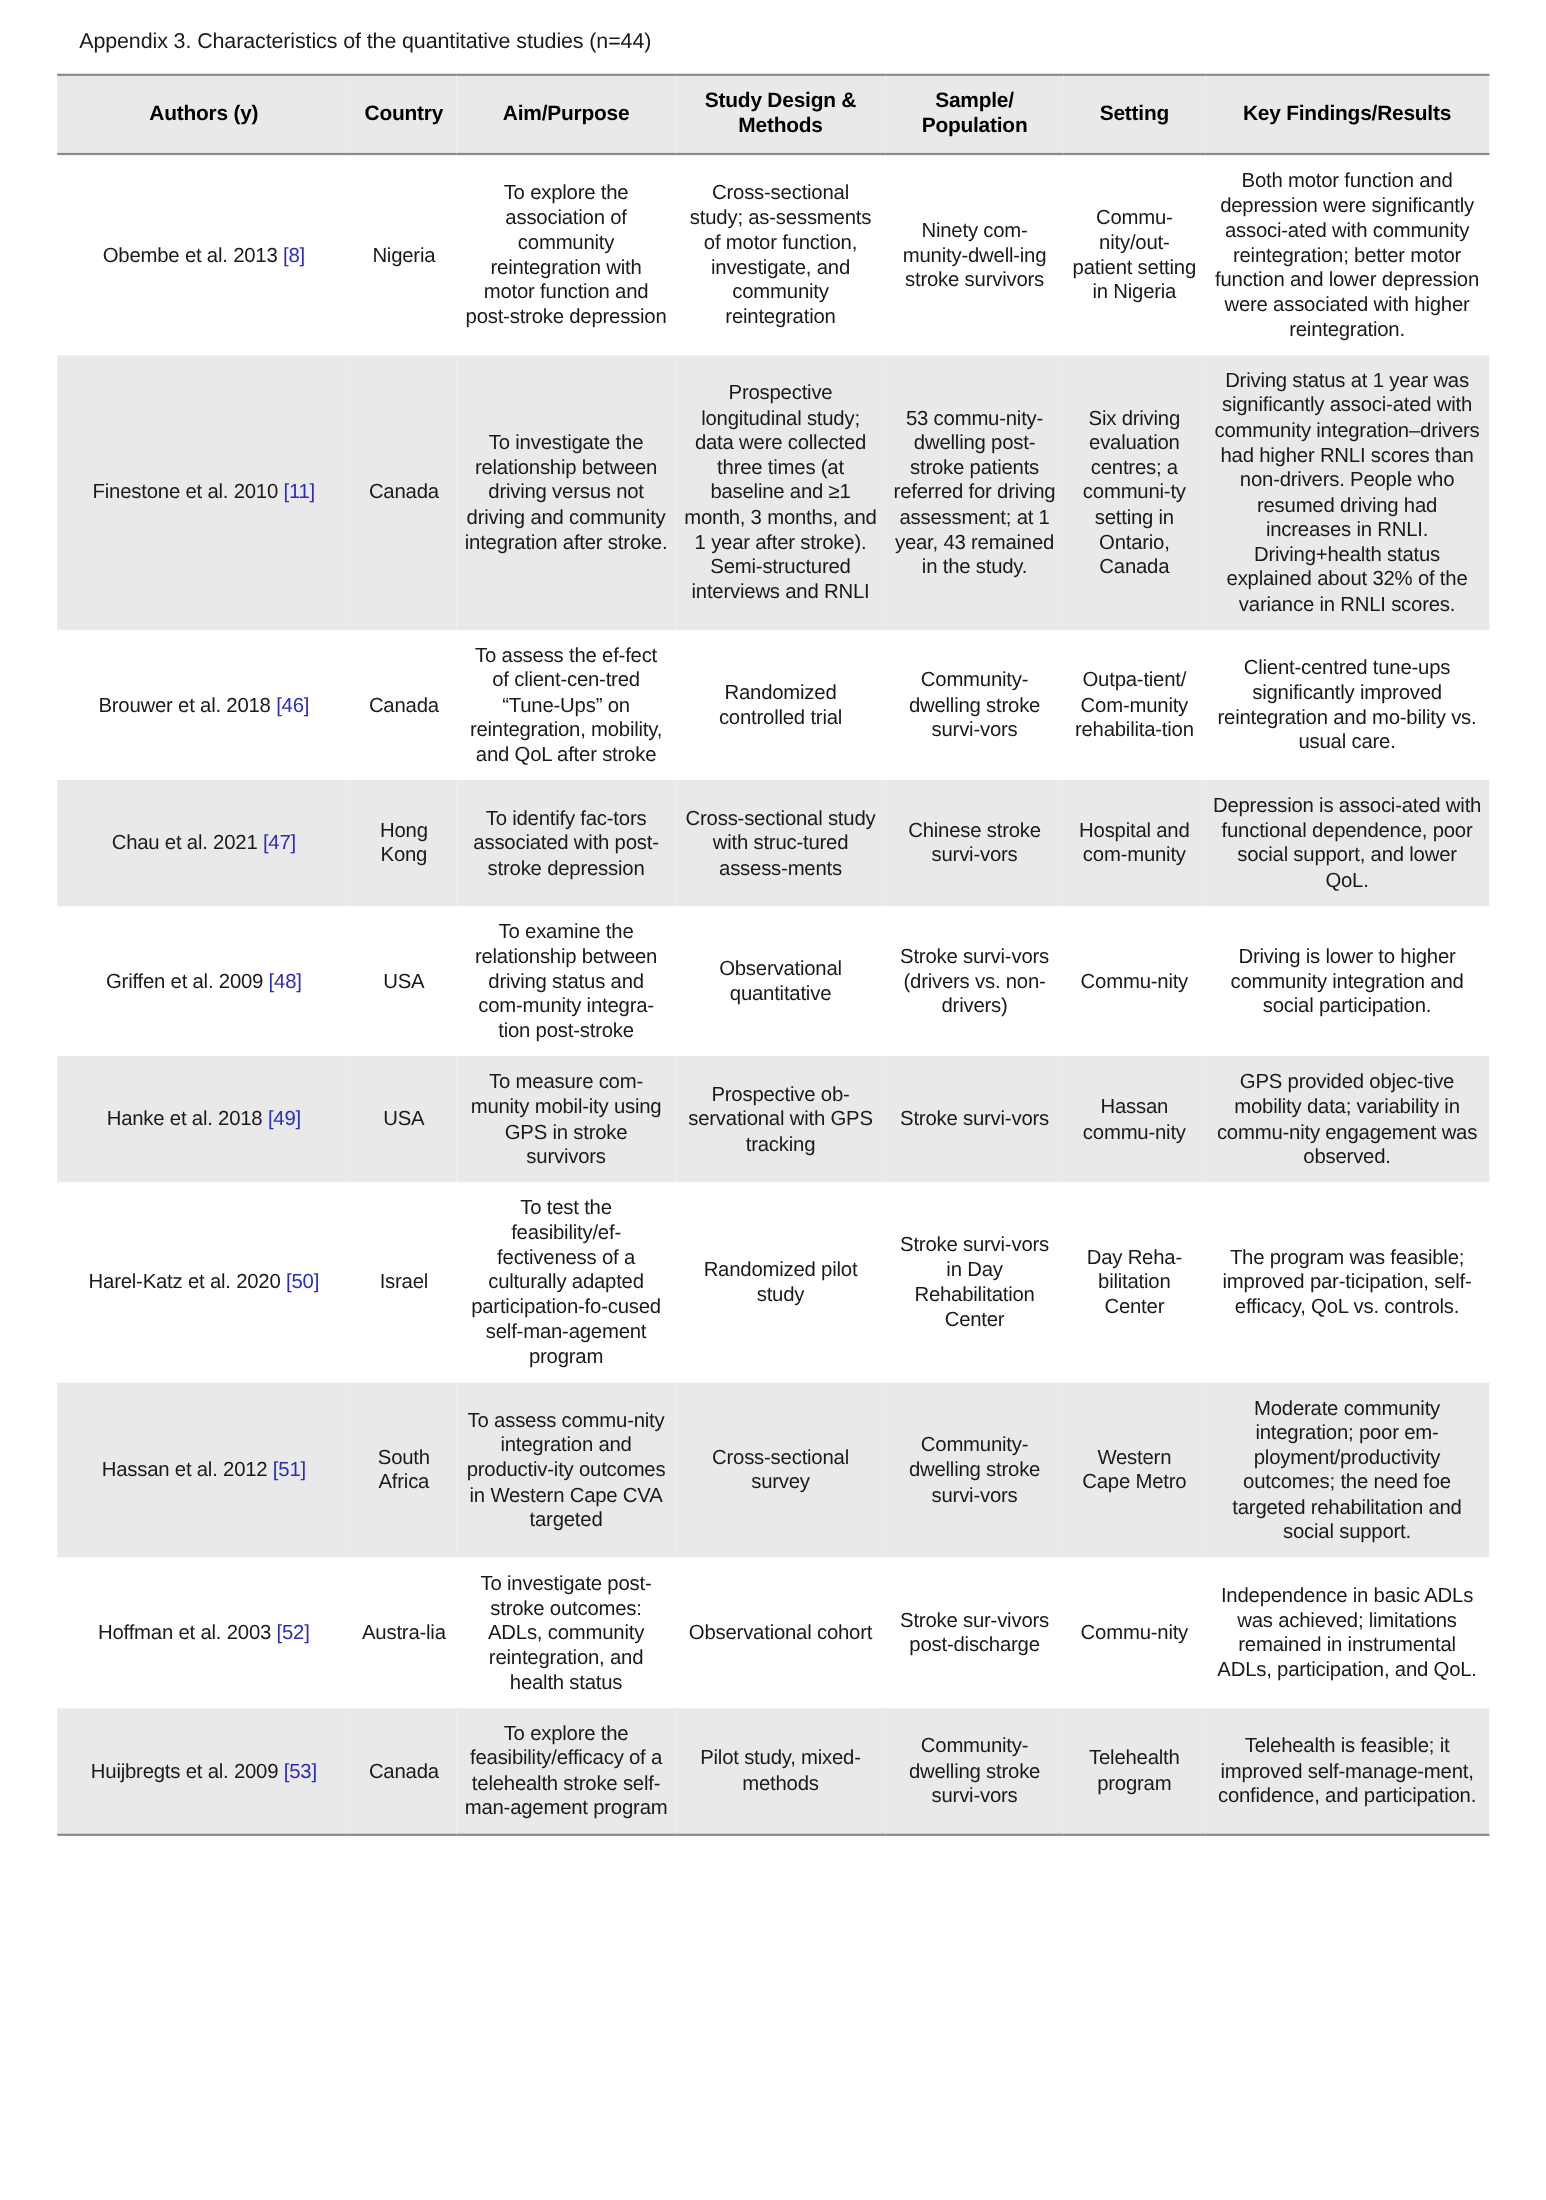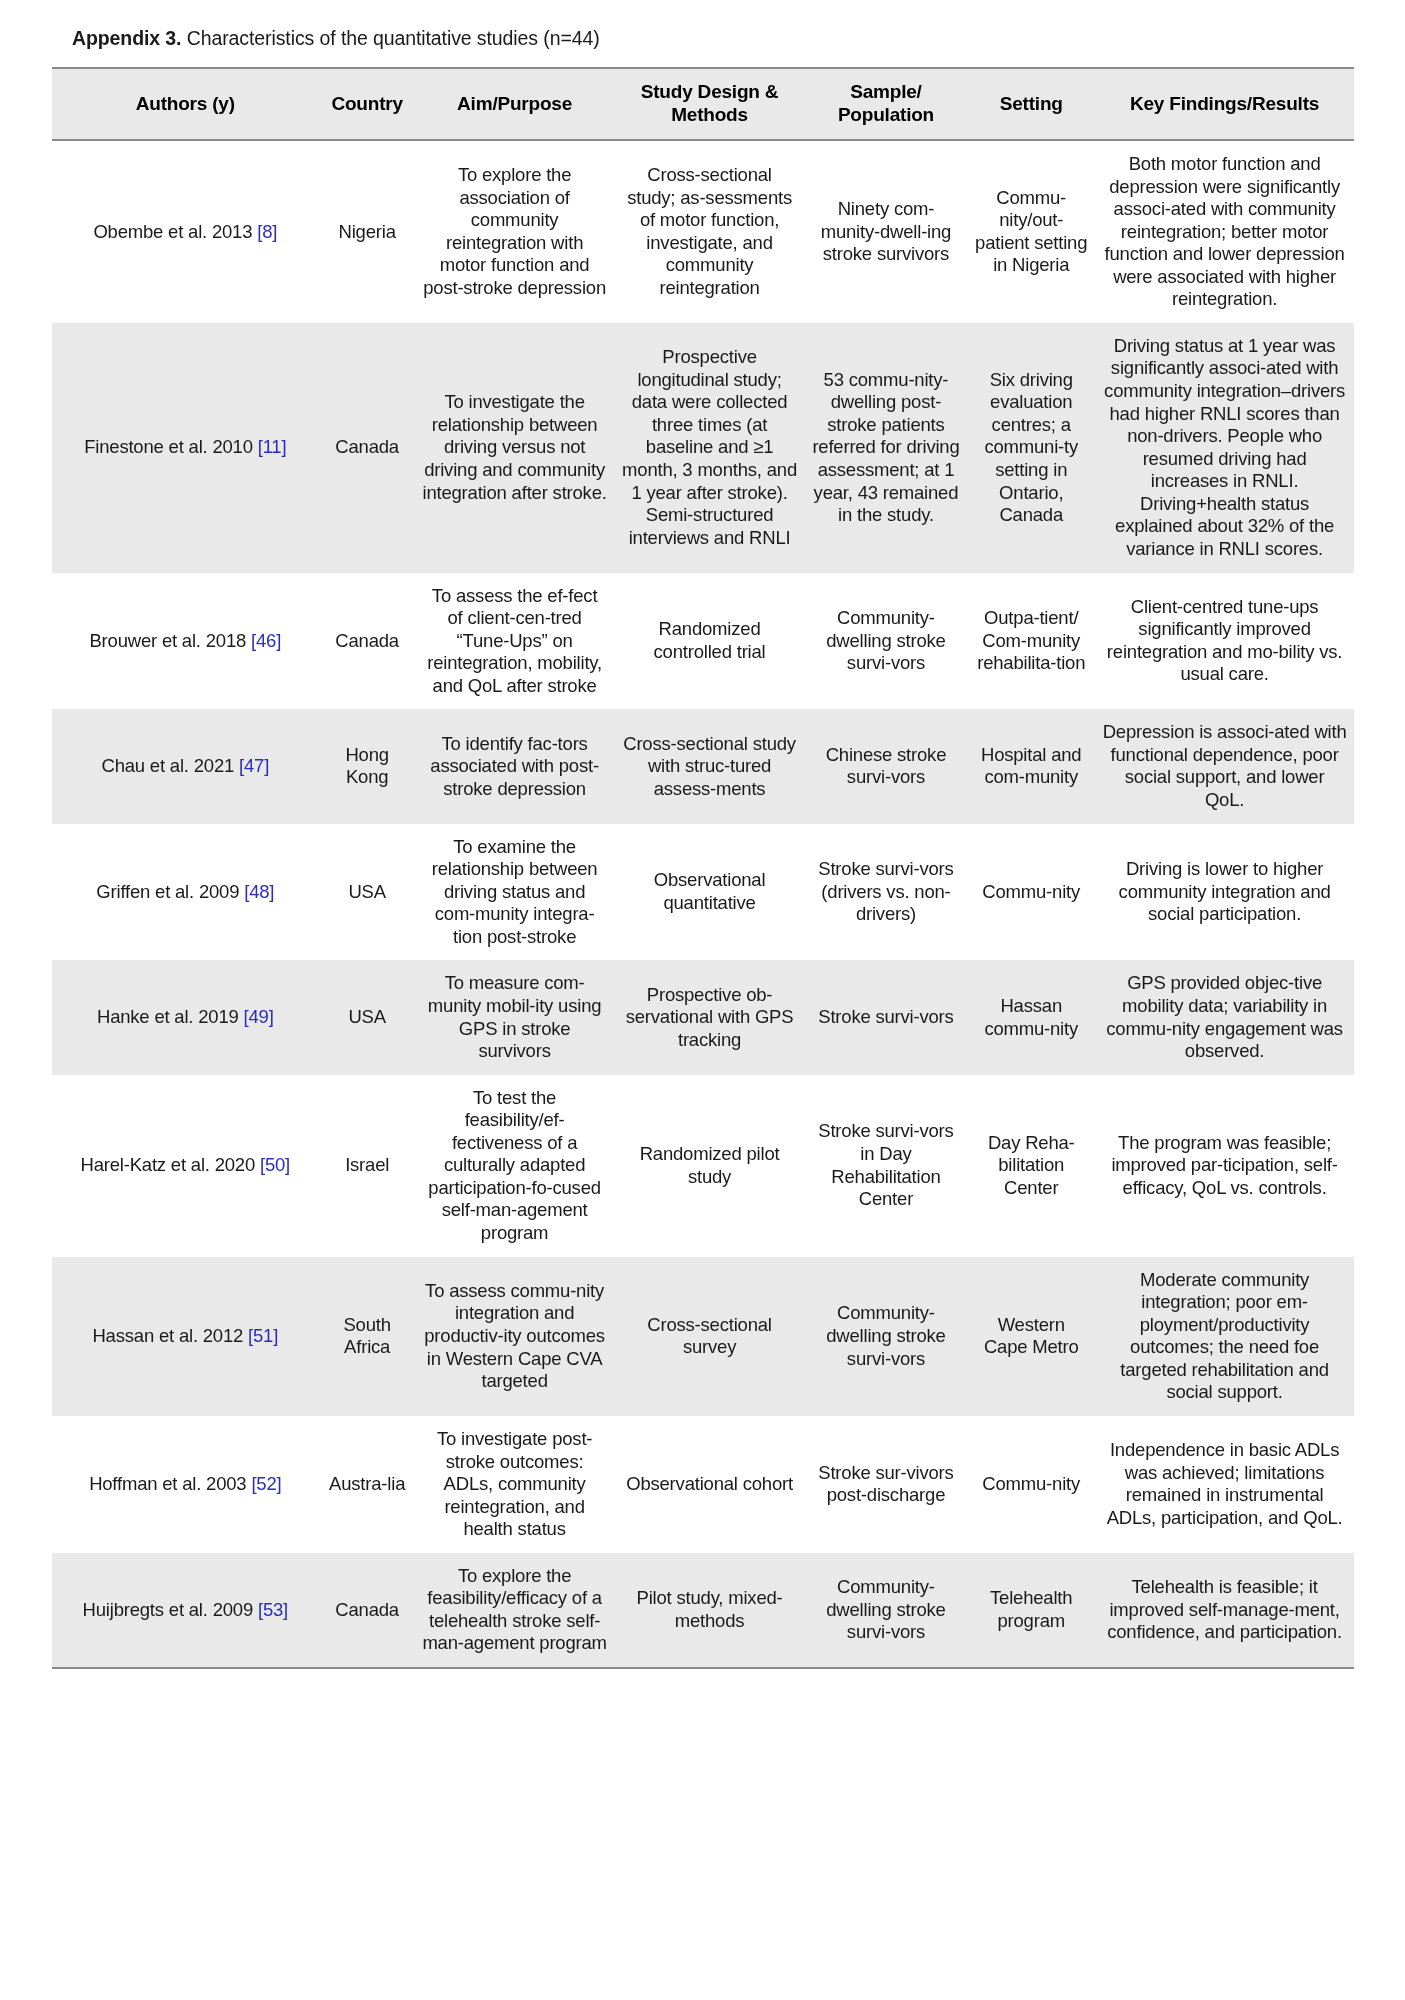--- a/index.html
+++ b/index.html
@@ -19,21 +19,21 @@
     padding: 26px 0 0 0;
   }
   .caption {
     margin: 0 0 16px 72px;
     font-size: 19.5px;
     line-height: 1.3;
     letter-spacing: -0.1px;
     color: #1a1a1a;
   }
   .caption .lead {
-    font-weight: bold;
+    font-weight: normal;
   }
   .table-wrap {
     margin: 0 auto;
     width: 1302px;
   }
   table.appendix {
     width: 1302px;
     border-collapse: collapse;
     table-layout: fixed;
     font-size: 18.5px;
@@ -153,21 +153,21 @@
           <tr class="plain">
             <td class="authors-cell"><span>Griffen et al. 2009 </span><span class="cite">[48]</span></td>
             <td>USA</td>
             <td>To examine the relationship between driving status and com-munity integra-tion post-stroke</td>
             <td>Observational quantitative</td>
             <td>Stroke survi-vors (drivers vs. non-drivers)</td>
             <td>Commu-nity</td>
             <td>Driving is lower to higher community integration and social participation.</td>
           </tr>
           <tr class="shaded">
-            <td class="authors-cell"><span>Hanke et al. 2019 </span><span class="cite">[49]</span></td>
+            <td class="authors-cell"><span>Hanke et al. 2018 </span><span class="cite">[49]</span></td>
             <td>USA</td>
             <td>To measure com-munity mobil-ity using GPS in stroke survivors</td>
             <td>Prospective ob-servational with GPS tracking</td>
             <td>Stroke survi-vors</td>
             <td>Hassan commu-nity</td>
             <td>GPS provided objec-tive mobility data; variability in commu-nity engagement was observed.</td>
           </tr>
           <tr class="plain">
             <td class="authors-cell"><span>Harel-Katz et al. 2020 </span><span class="cite">[50]</span></td>
             <td>Israel</td>

